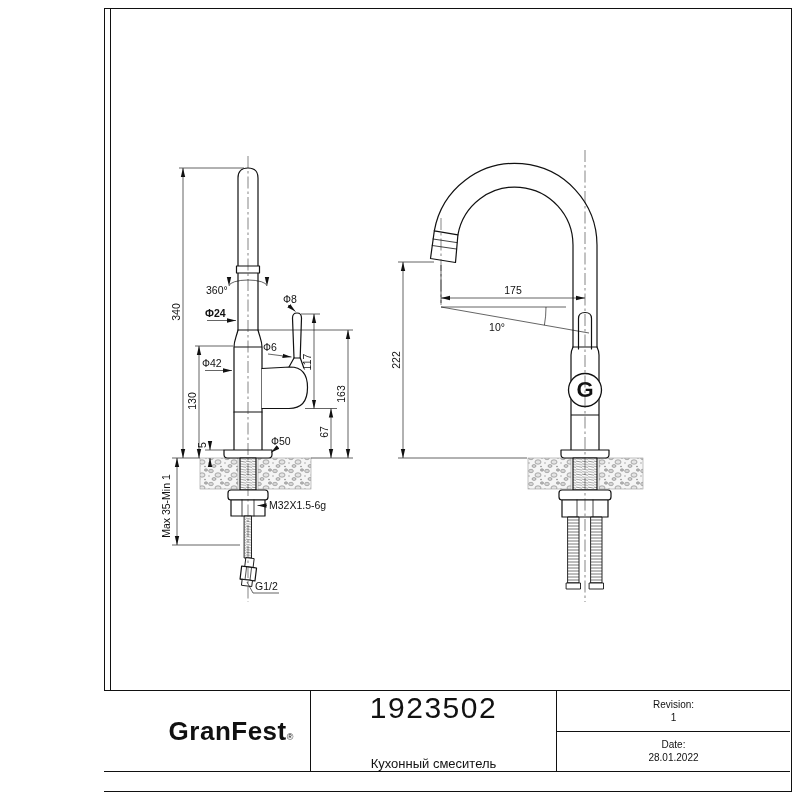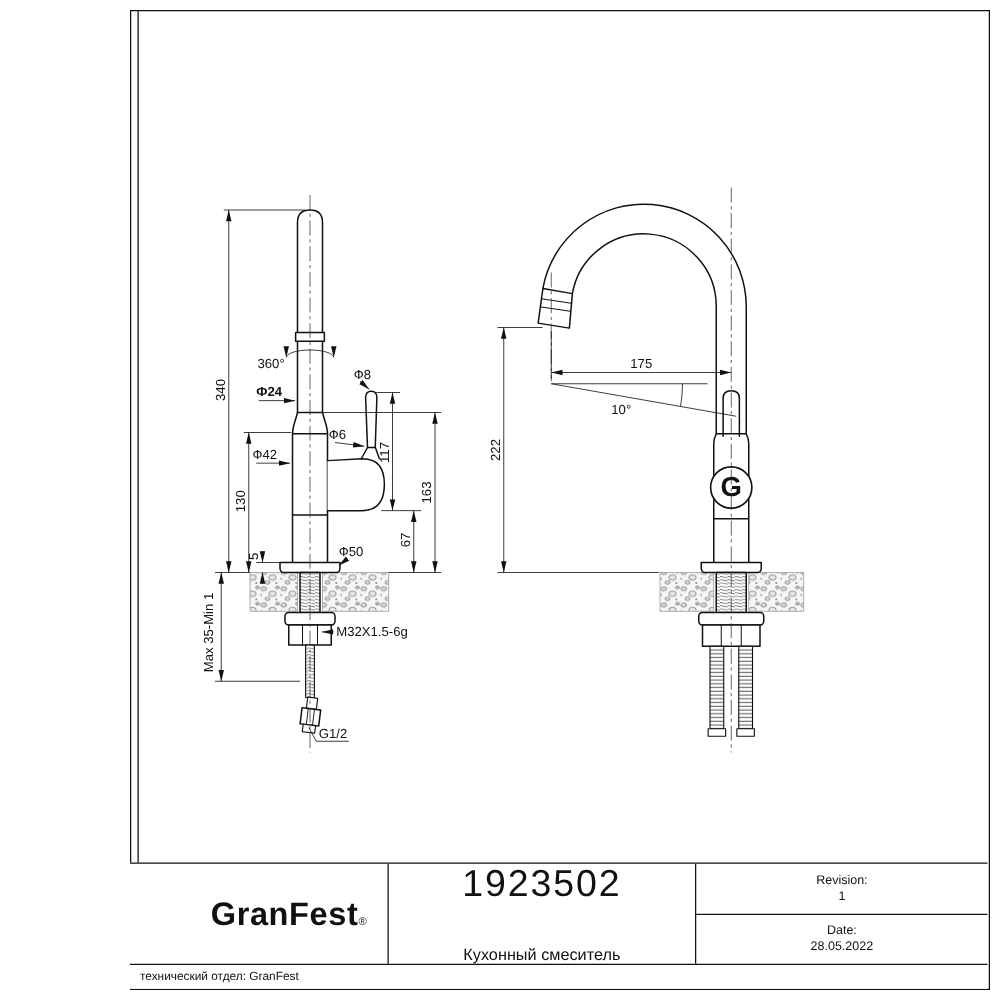--- a/index.html
+++ b/index.html
@@ -191,20 +191,19 @@
       <div class="partnum">1923502</div>
       <div class="partname">Кухонный смеситель</div>
     </div>
     <div class="tb-right">
       <div class="tb-rev">
         <div>Revision:</div>
         <div>1</div>
       </div>
       <div class="tb-date">
         <div>Date:</div>
-        <div>28.05.2022</div>
+        <div>28.01.2022</div>
       </div>
     </div>
   </div>
   <div class="tb-strip">
-    <div class="strip-right">технический отдел: GranFest</div>
   </div>
 </div>
 
 </body></html>

